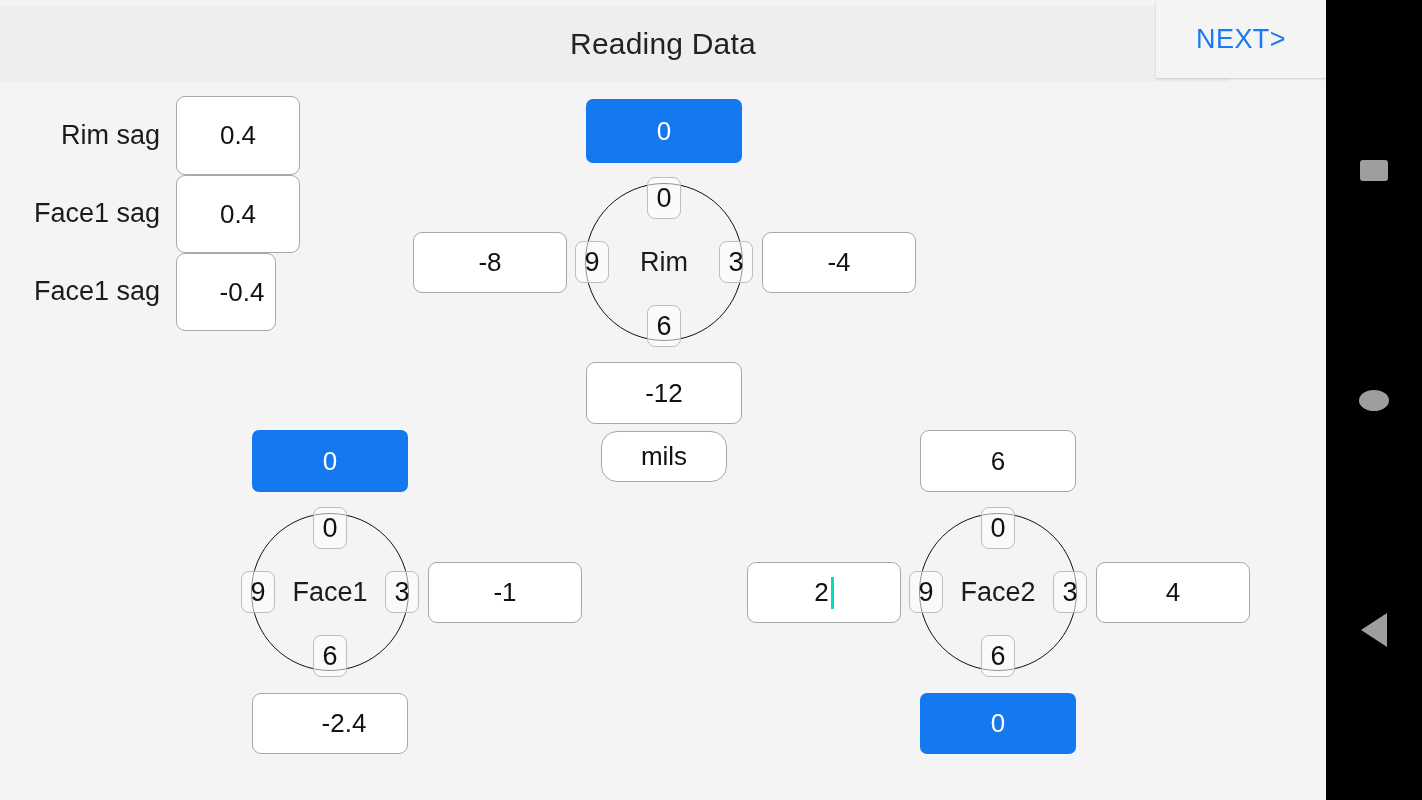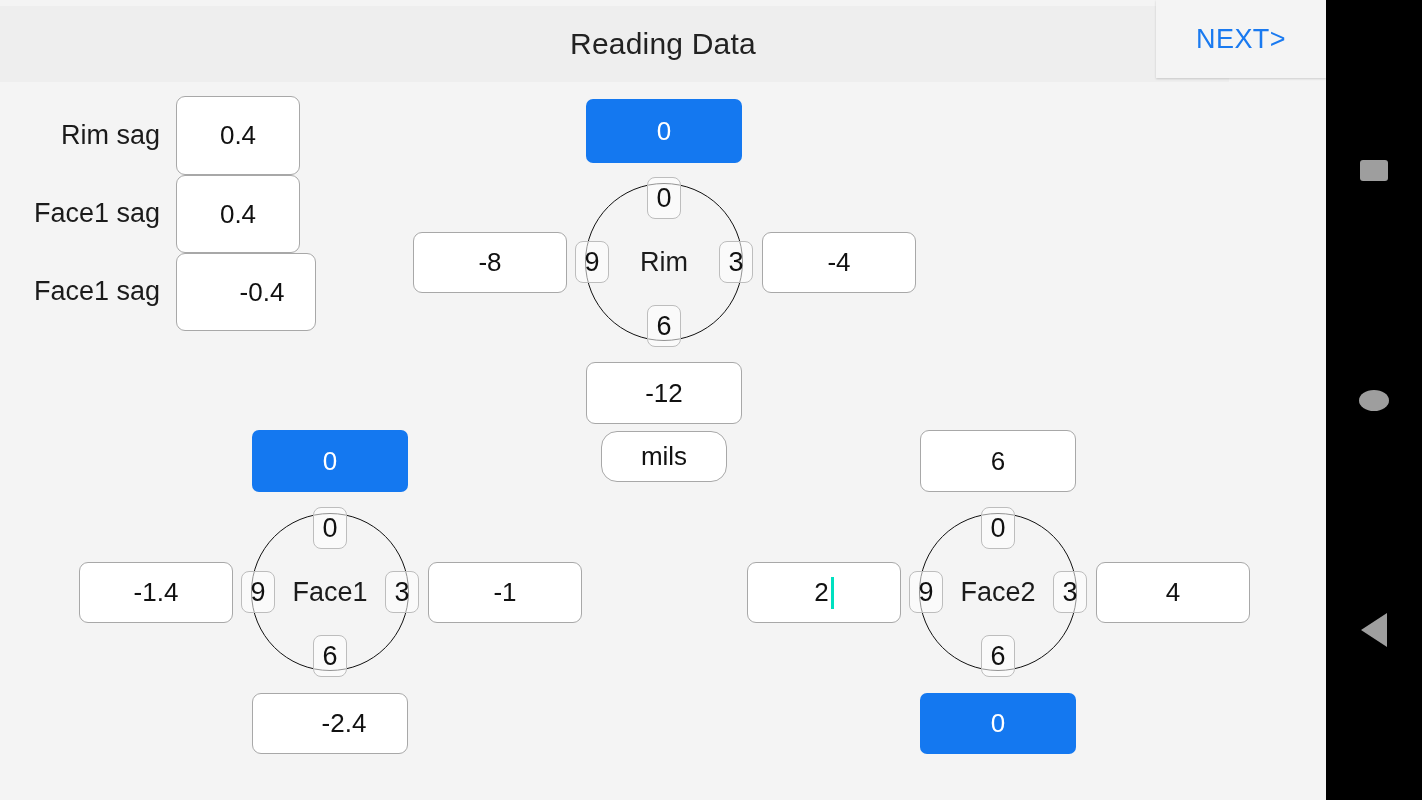--- a/index.html
+++ b/index.html
@@ -213,21 +213,21 @@
       <div id="next-label">NEXT&gt;</div>
     </div>
 
     <div class="sag-label" style="left:20px; top:120px; width:140px;">Rim sag</div>
     <div class="box" style="left:176px; top:96px; width:124px; height:79px;">0.4</div>
 
     <div class="sag-label" style="left:20px; top:198px; width:140px;">Face1 sag</div>
     <div class="box" style="left:176px; top:175px; width:124px; height:78px;">0.4</div>
 
     <div class="sag-label" style="left:20px; top:276px; width:140px;">Face1 sag</div>
-    <div class="box" style="left:176px; top:253px; width:140px; height:78px;padding-left:32px;">-0.4</div>
+    <div class="box" style="left:176px; top:253px; width:100px; height:78px;padding-left:32px;">-0.4</div>
 
     <div class="box blue" style="left:586px; top:99px; width:156px; height:64px;">0</div>
 
     <div class="box" style="left:413px; top:232px; width:154px; height:61px;">-8</div>
 
     <div class="box" style="left:762px; top:232px; width:154px; height:61px;">-4</div>
 
     <div class="dial" style="left:585px; top:183px;">
       <div class="dial-circle"></div>
       <div class="dial-name">Rim</div>
@@ -236,21 +236,20 @@
       <div class="clock-pos clock-6">6</div>
       <div class="clock-pos clock-9">9</div>
     </div>
 
     <div class="box" style="left:586px; top:362px; width:156px; height:62px;">-12</div>
 
     <div class="box" style="left:601px; top:431px; width:126px; height:51px; border-radius:16px;">mils</div>
 
     <div class="box blue" style="left:252px; top:430px; width:156px; height:62px;">0</div>
 
-    <div class="box" style="left:79px; top:562px; width:154px; height:61px;">-1.4</div>
 
     <div class="box" style="left:428px; top:562px; width:154px; height:61px;">-1</div>
 
     <div class="dial" style="left:251px; top:513px;">
       <div class="dial-circle"></div>
       <div class="dial-name">Face1</div>
       <div class="clock-pos clock-0">0</div>
       <div class="clock-pos clock-3">3</div>
       <div class="clock-pos clock-6">6</div>
       <div class="clock-pos clock-9">9</div>

